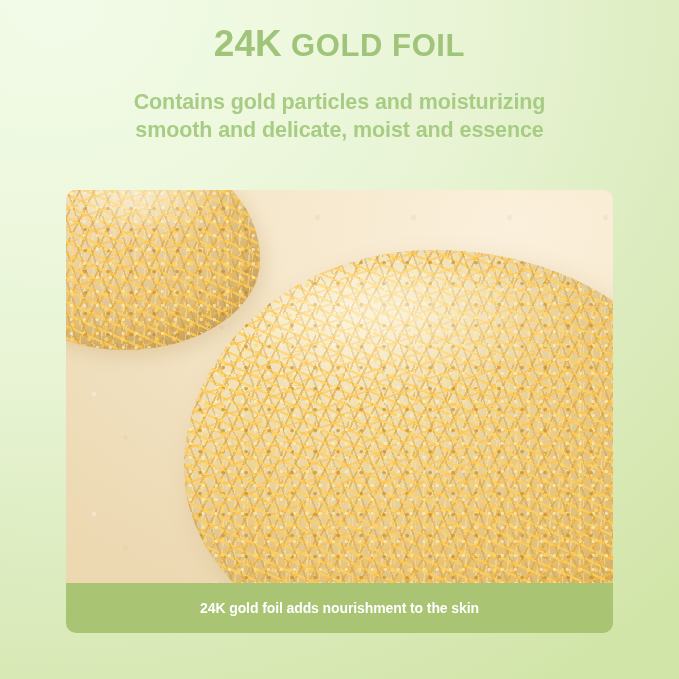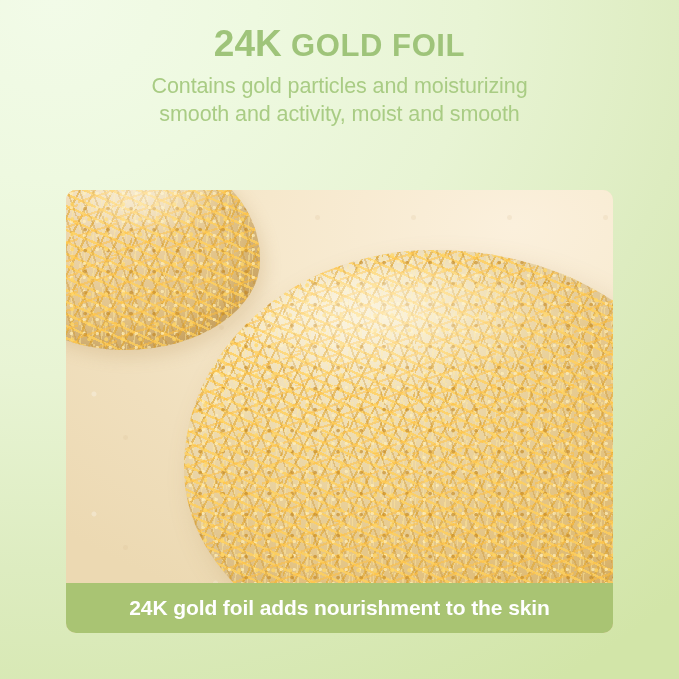--- a/index.html
+++ b/index.html
@@ -50,24 +50,24 @@
     font-weight: bold;
     letter-spacing: 0px;
   }
   .title .t-rest {
     font-size: 31px;
     font-weight: bold;
     letter-spacing: 0.6px;
   }
 
   .subtitle {
-    margin: 0;
+    margin: 16px;
     padding-top: 8px;
     font-size: 21.5px;
-    font-weight: normal;
+    font-weight: bold;
     line-height: 28px;
     color: #a9cc84;
     letter-spacing: -0.1px;
   }
   .subtitle .sub-line {
     display: block;
     white-space: nowrap;
   }
 
   
@@ -211,37 +211,37 @@
     height: 50px;
     border-bottom-left-radius: 10px;
     border-bottom-right-radius: 10px;
     background: #a9c473;
     display: flex;
     align-items: center;
     justify-content: center;
   }
   .caption-text {
     color: #ffffff;
-    font-size: 21px;
+    font-size: 14px;
     font-weight: bold;
     letter-spacing: -0.1px;
     white-space: nowrap;
   }
 </style>
 </head>
 <body>
 
 <div id="page">
 
   <div class="header">
     <h1 class="title"><span class="t-strong">24K</span><span class="t-rest"> GOLD FOIL</span></h1>
 
     <p class="subtitle">
       <span class="sub-line">Contains gold particles and moisturizing</span>
-      <span class="sub-line">smooth and activity, moist and smooth</span>
+      <span class="sub-line">smooth and delicate, moist and essence</span>
     </p>
   </div>
 
   <div class="photo-card">
     <div class="photo">
       <div class="paper-grain"></div>
 
       <div class="blob blob-small">
         <div class="flakes flakes-a"></div>
         <div class="flakes flakes-b"></div>

